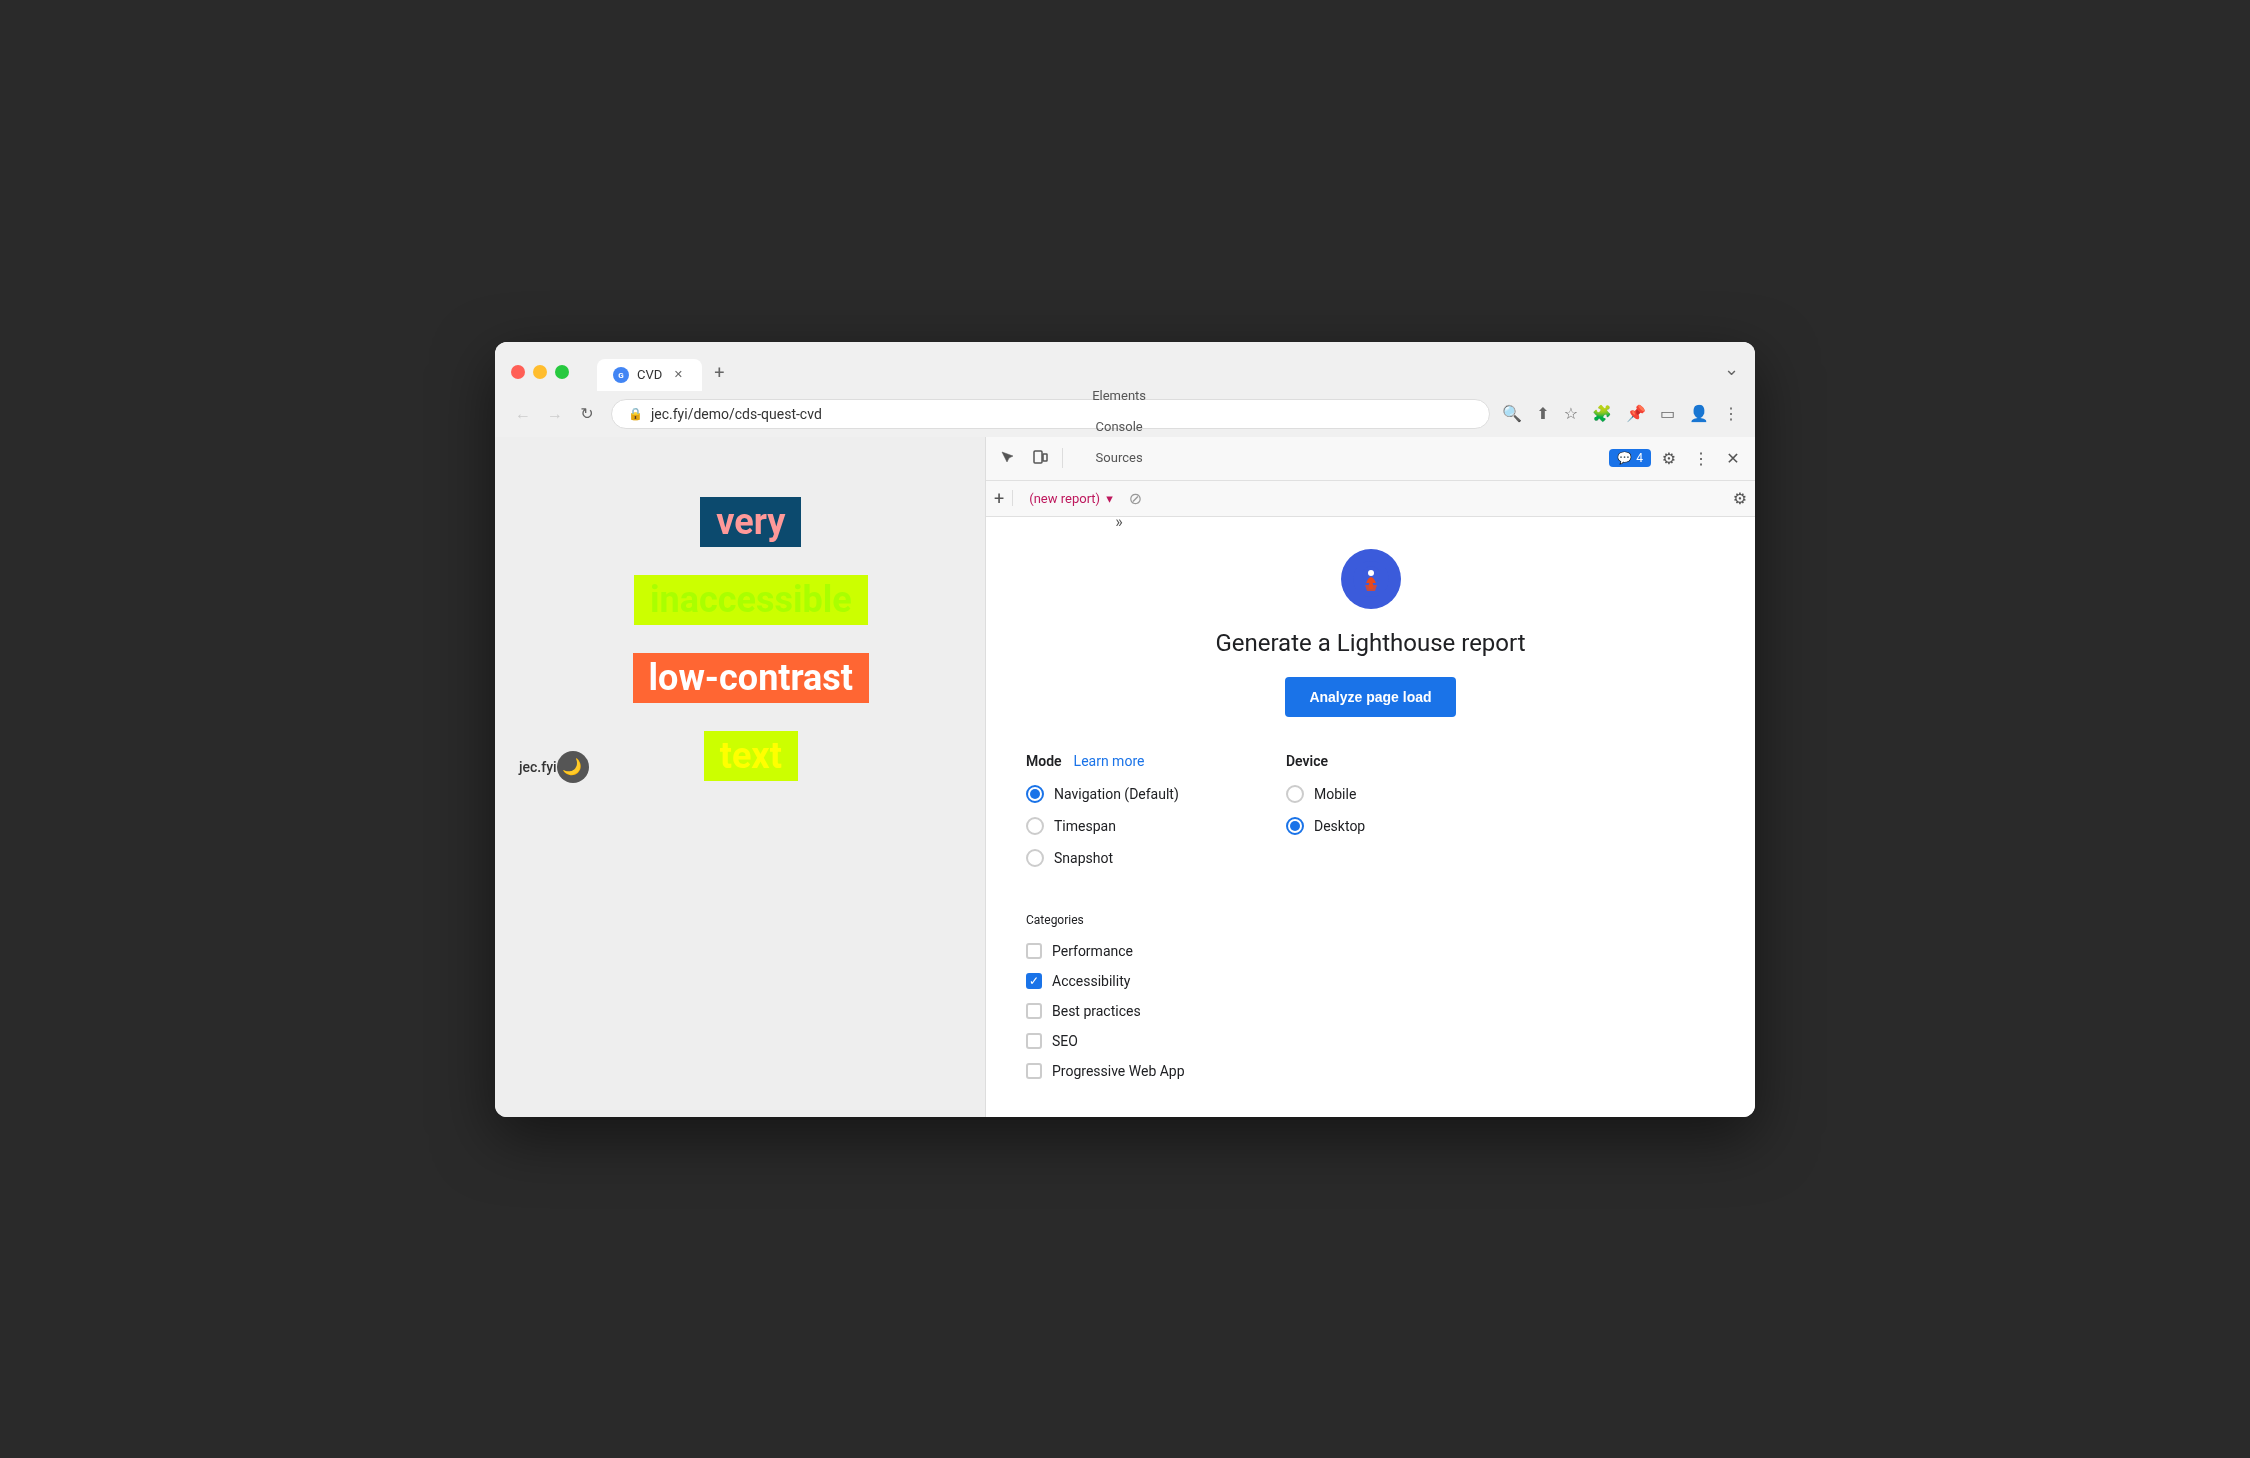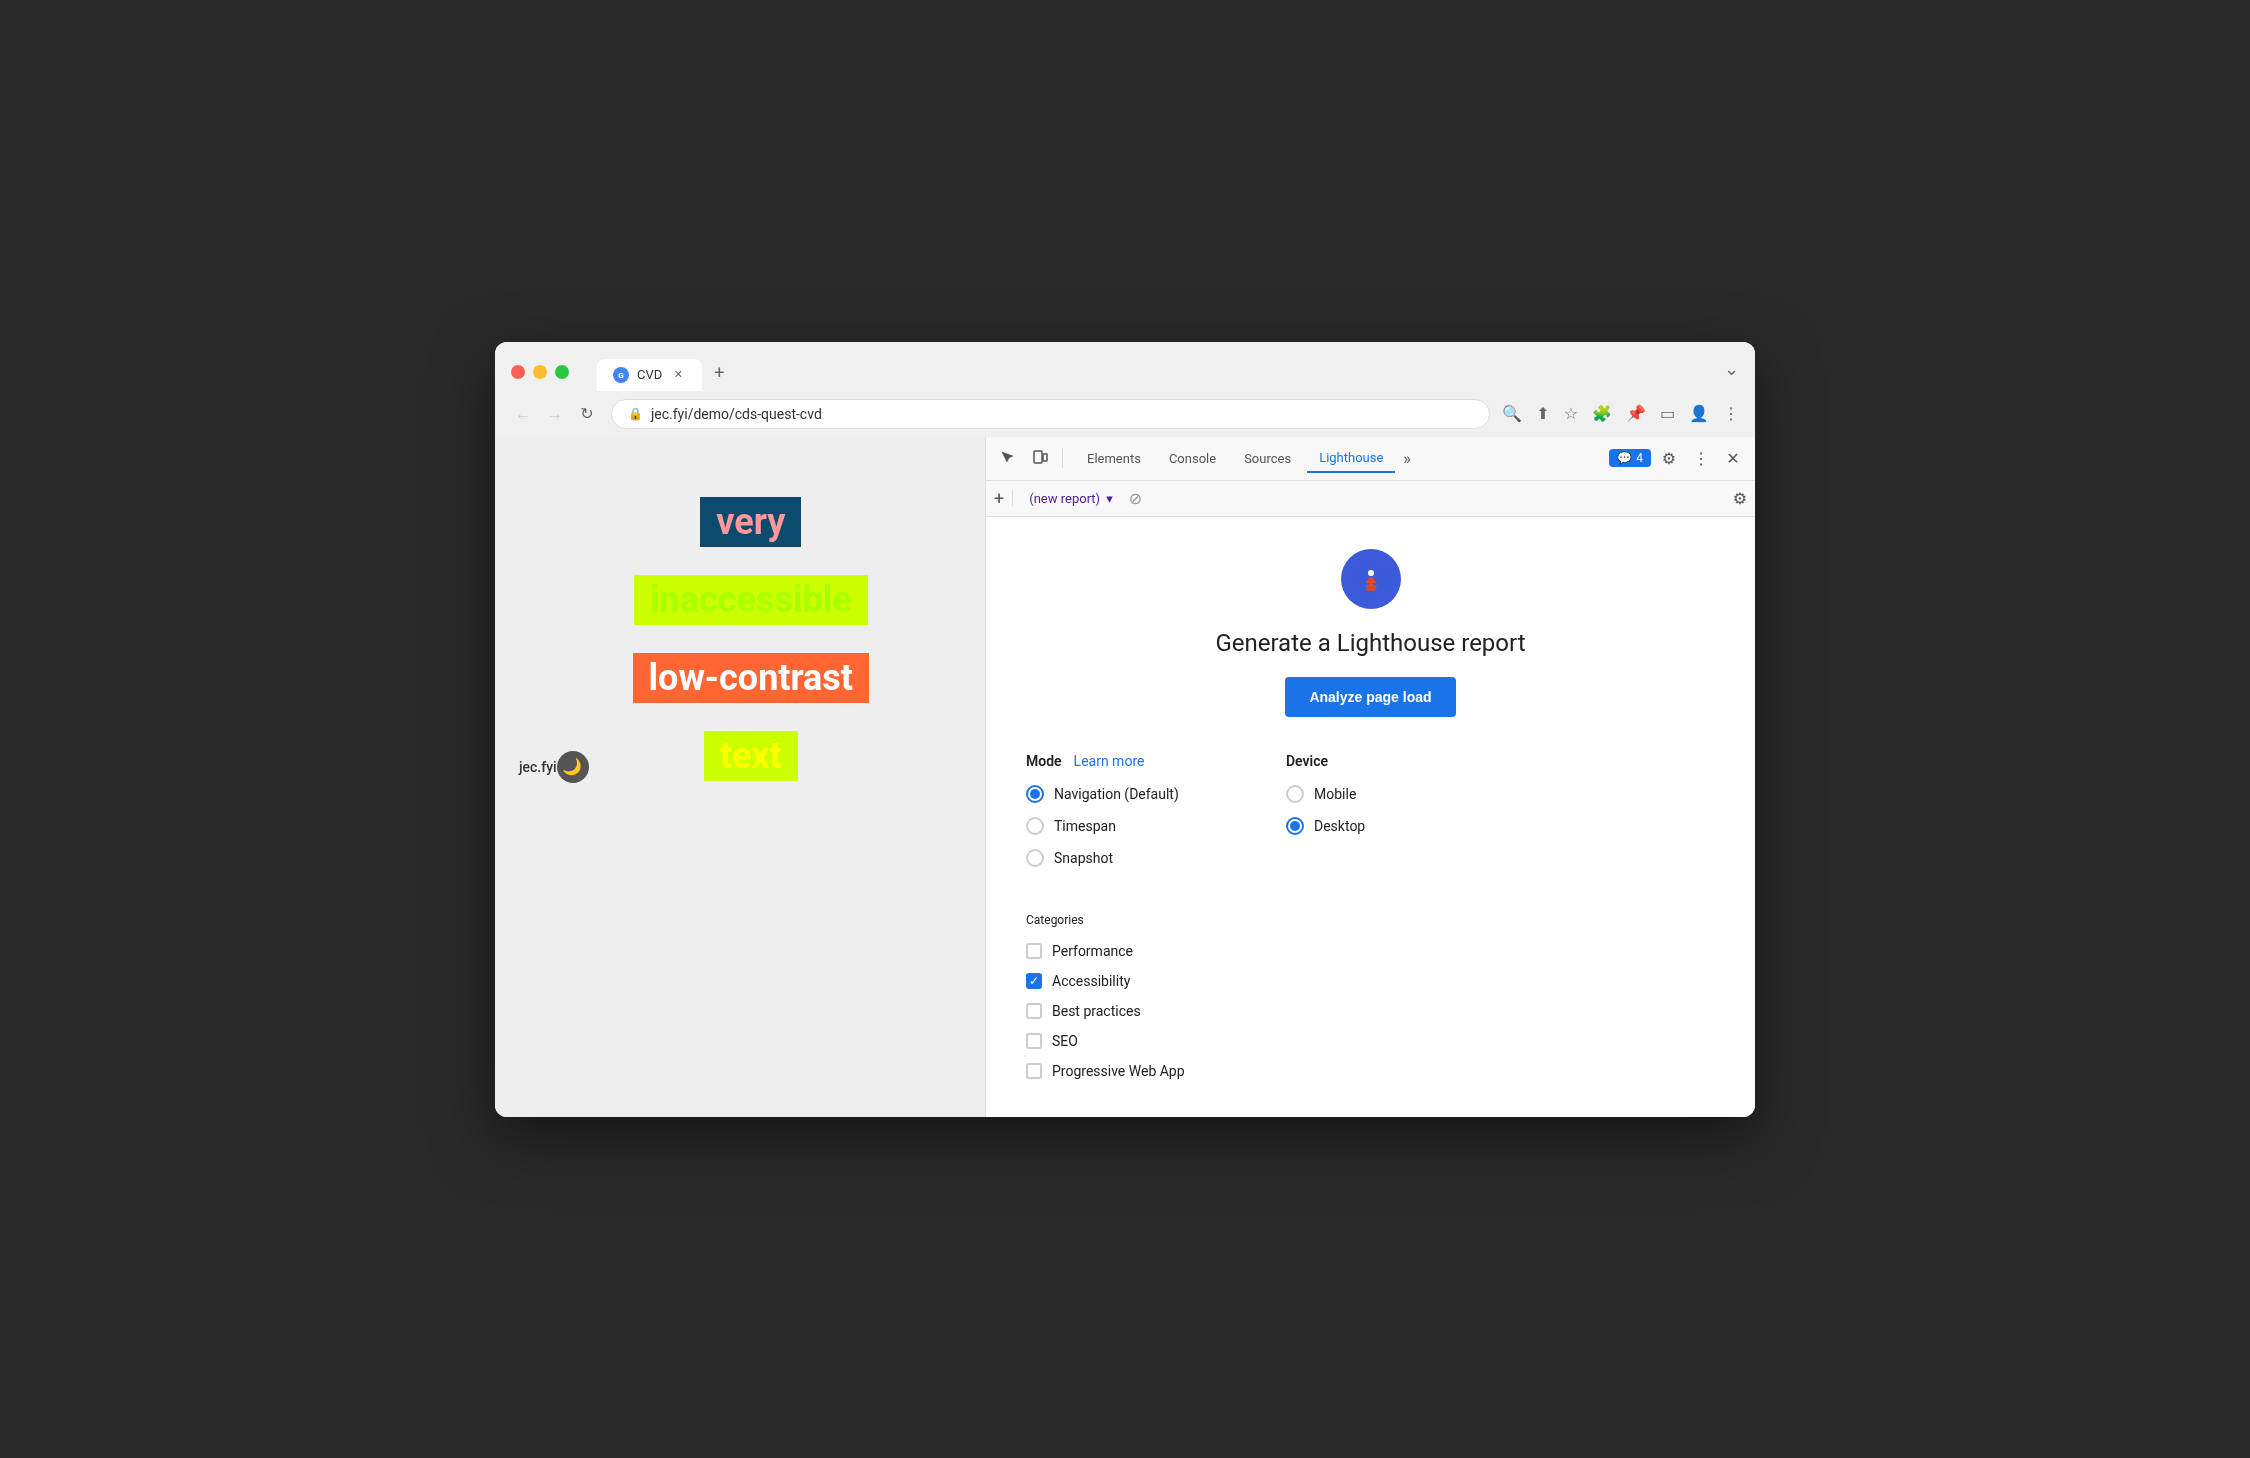--- a/index.html
+++ b/index.html
@@ -278,20 +278,21 @@
       height: 20px;
       background: #ddd;
       margin: 0 4px;
     }
 
     .devtools-tabs {
       display: flex;
       align-items: center;
       gap: 4px;
       margin-left: 4px;
+      flex-direction: column;
     }
 
     .devtools-tab {
       padding: 6px 12px;
       font-size: 13px;
       color: #555;
       cursor: pointer;
       border-radius: 4px;
       white-space: nowrap;
     }
@@ -348,21 +349,21 @@
       width: 1px;
       height: 16px;
       background: #ddd;
     }
 
     .report-selector {
       display: flex;
       align-items: center;
       gap: 6px;
       font-size: 13px;
-      color: #4c1d95;
+      color: #be185d;
       cursor: pointer;
       padding: 4px 8px;
     }
 
     .no-entry-icon {
       color: #999;
       font-size: 16px;
     }
 
     .toolbar-gear-right {

